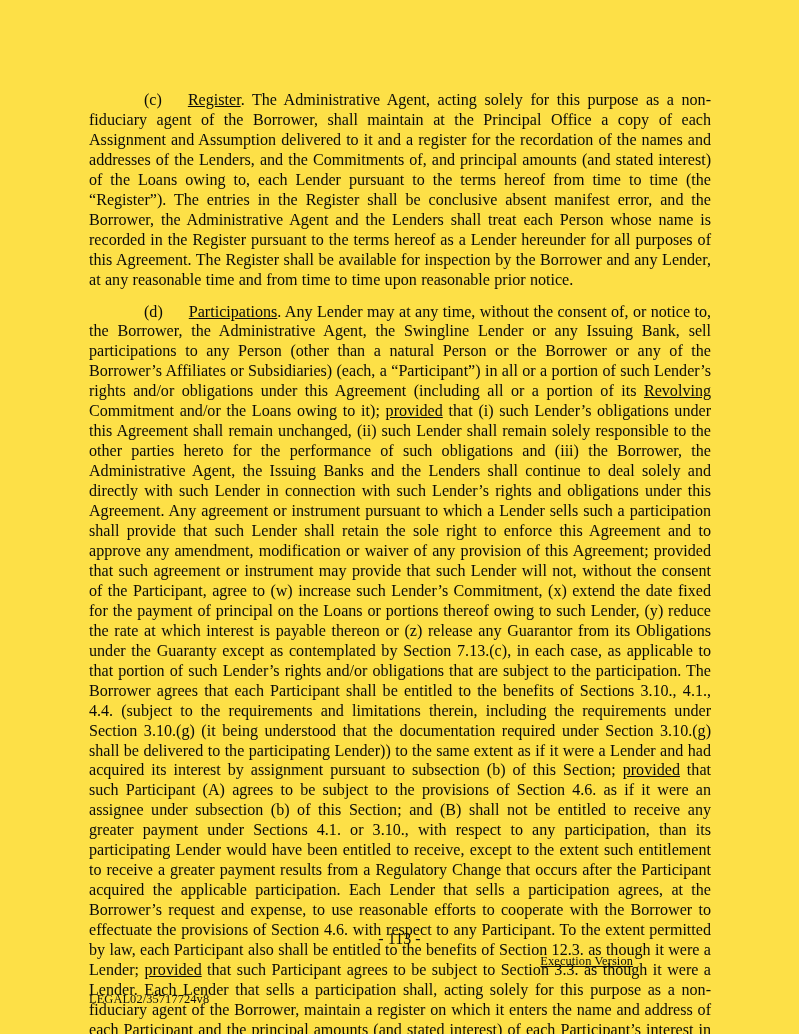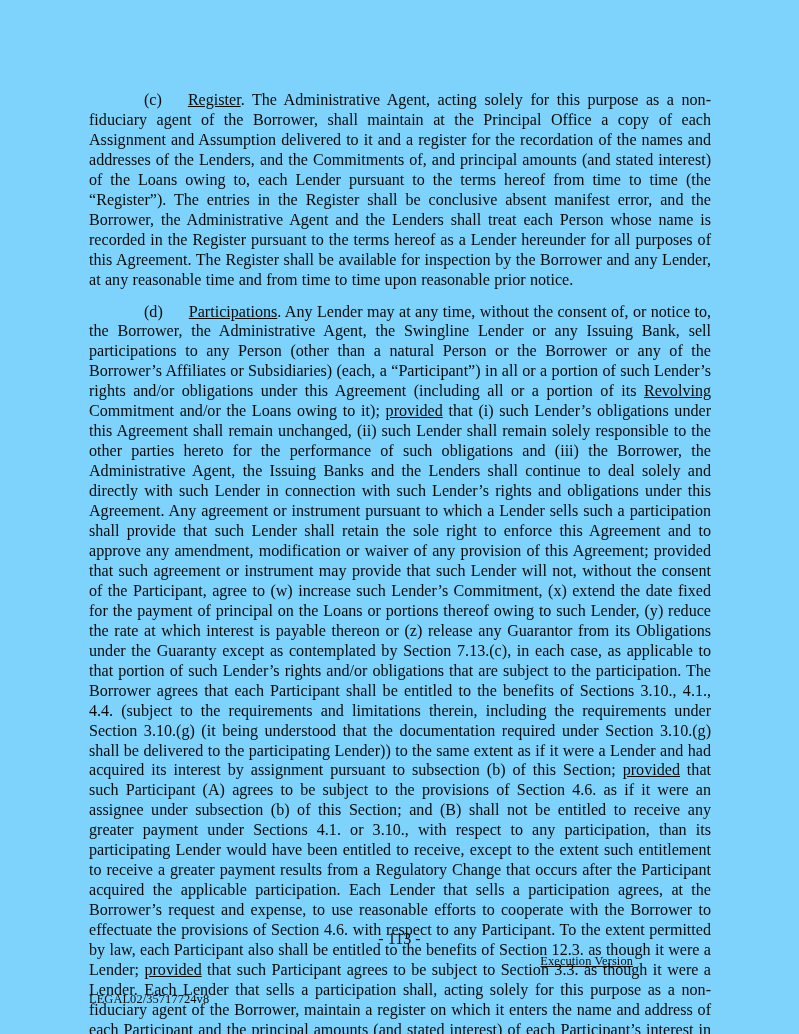--- a/index.html
+++ b/index.html
@@ -10,21 +10,21 @@
   }
   body {
     font-family: "Liberation Serif", "DejaVu Serif", serif;
     color: #0a0a0a;
   }
   .page {
     position: relative;
     width: 799px;
     height: 1034px;
     margin: 0 auto;
-    background: #7dd3fc;
+    background: #fde047;
     overflow: hidden;
     box-sizing: border-box;
   }
   .doc-body {
     position: absolute;
     left: 89px;
     top: 90px;
     width: 622px;
   }
   .para {

